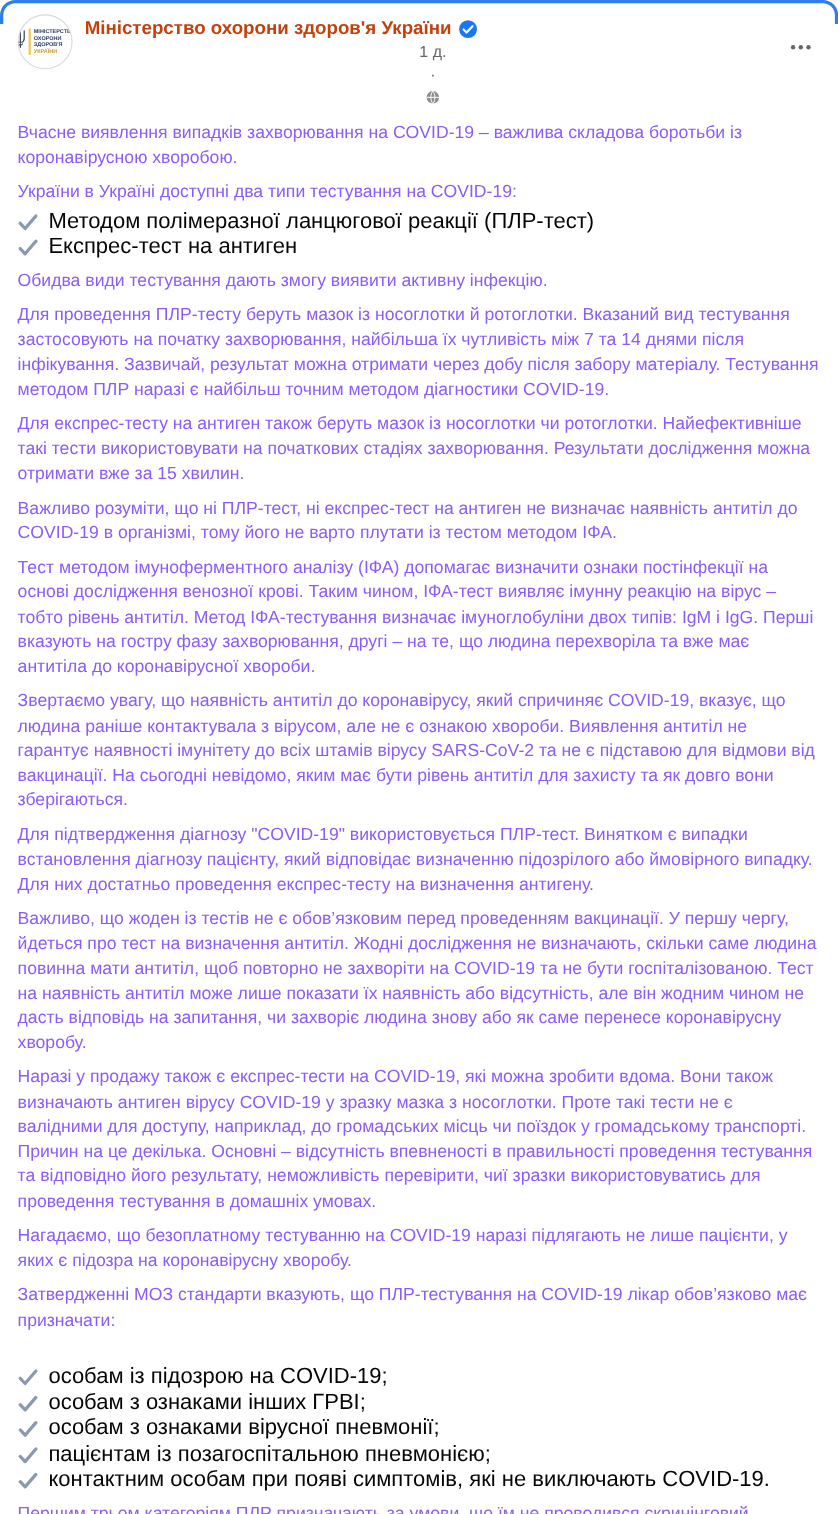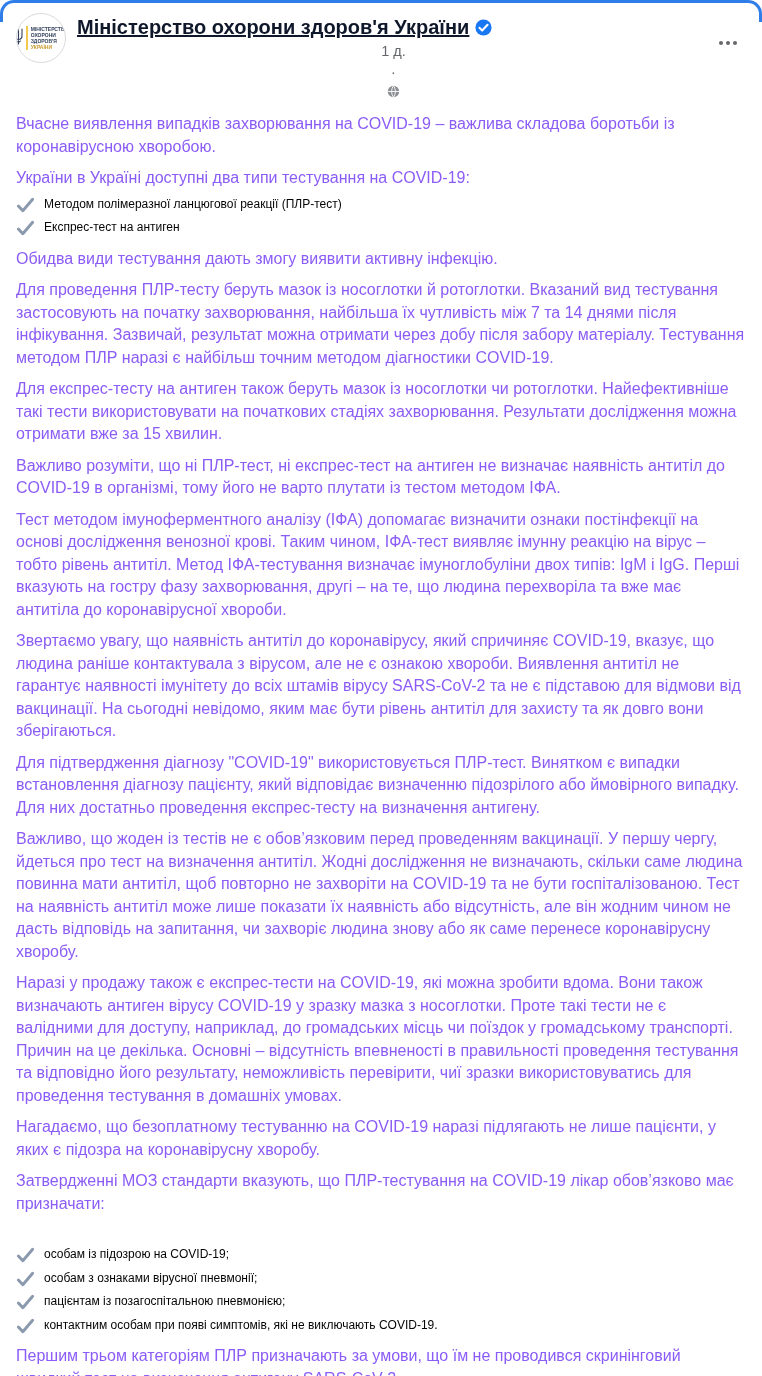--- a/index.html
+++ b/index.html
@@ -53,25 +53,24 @@
     line-height: 6px;
     font-weight: bold;
     color: #33415c;
     letter-spacing: 0;
     white-space: nowrap;
   }
   .av-text .l4 { color: #c99a2e; }
   .header-text { margin-left: 11px; padding-top: 3px; flex: 1 1 auto; }
   .name-row { display: flex; align-items: center; gap: 6px; }
   .page-name {
-    font-size: 20px;
+    font-size: 17px;
     font-weight: bold;
-    color: #0f172a;
+    color: #c2410c;
     cursor: pointer;
-    text-decoration: underline;
   }
   .verified { display: inline-flex; align-items: center; }
   .meta {
     margin-top: 4px;
     font-size: 14.5px;
     color: #65676b;
     display: flex;
     align-items: center;
     gap: 5px;
     flex-direction: column;
@@ -103,21 +102,21 @@
     line-height: 22.5px;
     margin-top: 9px;
     color: #8b5cf6;
   }
   .check-group { margin-top: 3px; }
   .check-row {
     display: flex;
     align-items: flex-start;
     gap: 9px;
     line-height: 22.5px;
-    font-size: 12px;
+    font-size: 20px;
     margin-top: 1px;
   }
   .check-icon { flex: 0 0 auto; display: inline-flex; padding-top: 3px; }
   .para + .check-group.spaced { margin-top: 28px; }
 </style>
 </head>
 <body>
 
 <div class="post-card">
   <div class="screenshot-frame"></div>
@@ -207,20 +206,28 @@
             </svg>
           </span>
           <span class="check-text">особам із підозрою на COVID-19;</span>
         </div>
         <div class="check-row">
           <span class="check-icon">
             <svg width="19" height="19" viewBox="0 0 20 20">
               <path d="M2.5 10.5 L7.2 15.5 L17.5 3.5" fill="none" stroke="#8a99ad" stroke-width="3.1" stroke-linecap="round" stroke-linejoin="round"></path>
             </svg>
           </span>
+          <span class="check-text">особам з ознаками інших ГРВІ;</span>
+        </div>
+        <div class="check-row">
+          <span class="check-icon">
+            <svg width="19" height="19" viewBox="0 0 20 20">
+              <path d="M2.5 10.5 L7.2 15.5 L17.5 3.5" fill="none" stroke="#8a99ad" stroke-width="3.1" stroke-linecap="round" stroke-linejoin="round"></path>
+            </svg>
+          </span>
           <span class="check-text">особам з ознаками вірусної пневмонії;</span>
         </div>
         <div class="check-row">
           <span class="check-icon">
             <svg width="19" height="19" viewBox="0 0 20 20">
               <path d="M2.5 10.5 L7.2 15.5 L17.5 3.5" fill="none" stroke="#8a99ad" stroke-width="3.1" stroke-linecap="round" stroke-linejoin="round"></path>
             </svg>
           </span>
           <span class="check-text">пацієнтам із позагоспітальною пневмонією;</span>
         </div>

